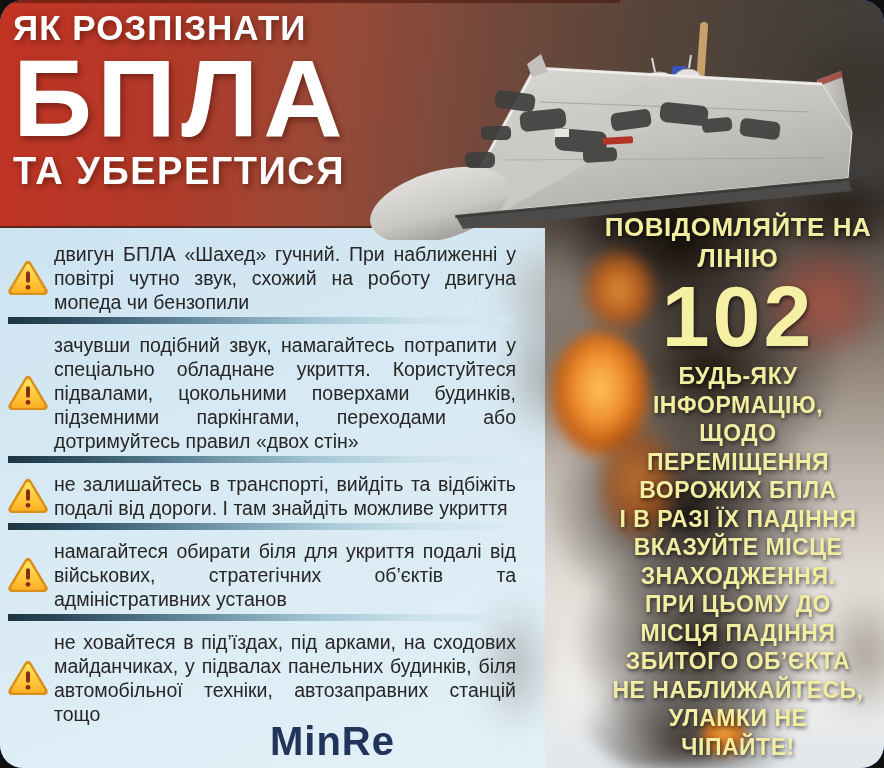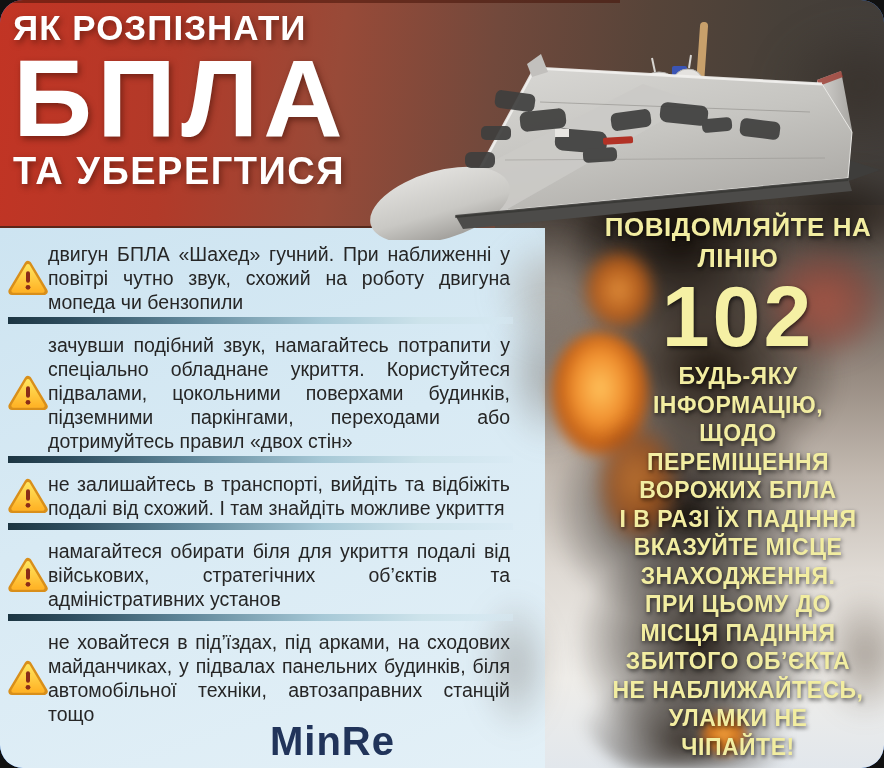--- a/index.html
+++ b/index.html
@@ -56,21 +56,21 @@
   
   .title { position:absolute; left:13px; top:6px; z-index:6; color:#fff; font-weight:800;
     text-shadow:2px 3px 6px rgba(60,15,5,.55); }
   .t1 { font-size:35px; line-height:44px; letter-spacing:1px; }
   .t2 { font-size:110px; line-height:96px; letter-spacing:5px; }
   .t3 { font-size:38px; line-height:42px; letter-spacing:1.5px; margin-top:4px; }
   .t4 { font-size:38px; line-height:40px; letter-spacing:1.5px; }
 
   
   .tips { position:absolute; left:8px; top:242px; width:510px; z-index:6; }
-  .tip { display:flex; align-items:center; }
+  .tip { display:flex; align-items:center; gap:6px; }
   .wicon { flex:0 0 40px; display:flex; justify-content:center; }
   .tip-text { width:462px; font-size:19.5px; line-height:24px; color:#262626;
     text-align:justify; text-align-last:left; }
   .divider { height:7px; width:505px; margin:3px 0 9px 0;
     background:linear-gradient(90deg,#1c3542 0%,#2e4d5e 12%,#5f8699 35%,#a6c8d6 62%,#cde3eb 82%,rgba(215,233,243,.5) 100%); }
   .tips > .divider:last-child { display:none; }
 
   
   .hotline { position:absolute; left:590px; top:212px; width:296px; z-index:6; text-align:center;
     color:#f2eda1; font-weight:bold; text-shadow:1px 2px 4px rgba(0,0,0,.65); }
@@ -229,21 +229,21 @@
                 <stop offset="0" stop-color="#ffe35c"></stop>
                 <stop offset="1" stop-color="#ffb427"></stop>
               </linearGradient>
             </defs>
             <path d="M30 7 L54 47 L6 47 Z" fill="#d98f1a" stroke="#d98f1a" stroke-width="11" stroke-linejoin="round"></path>
             <path d="M30 9 L52 46 L8 46 Z" fill="url(#wg)" stroke="url(#wg)" stroke-width="6" stroke-linejoin="round"></path>
             <rect x="27" y="17" width="6" height="17" rx="3" fill="#8a2c18"></rect>
             <circle cx="30" cy="41" r="3.6" fill="#8a2c18"></circle>
           </svg>
         </span>
-        <p class="tip-text">не залишайтесь в транспорті, вийдіть та відбіжіть подалі від схожий. І там знайдіть можливе укриття</p>
+        <p class="tip-text">не залишайтесь в транспорті, вийдіть та відбіжіть подалі від дороги. І там знайдіть можливе укриття</p>
       </div>
       <div class="divider"></div>
 
       <div class="tip">
         <span class="wicon">
           <svg width="40" height="36" viewBox="0 0 60 54">
             <defs>
               <linearGradient id="wg" x1="0" y1="0" x2="0" y2="1">
                 <stop offset="0" stop-color="#ffe35c"></stop>
                 <stop offset="1" stop-color="#ffb427"></stop>

